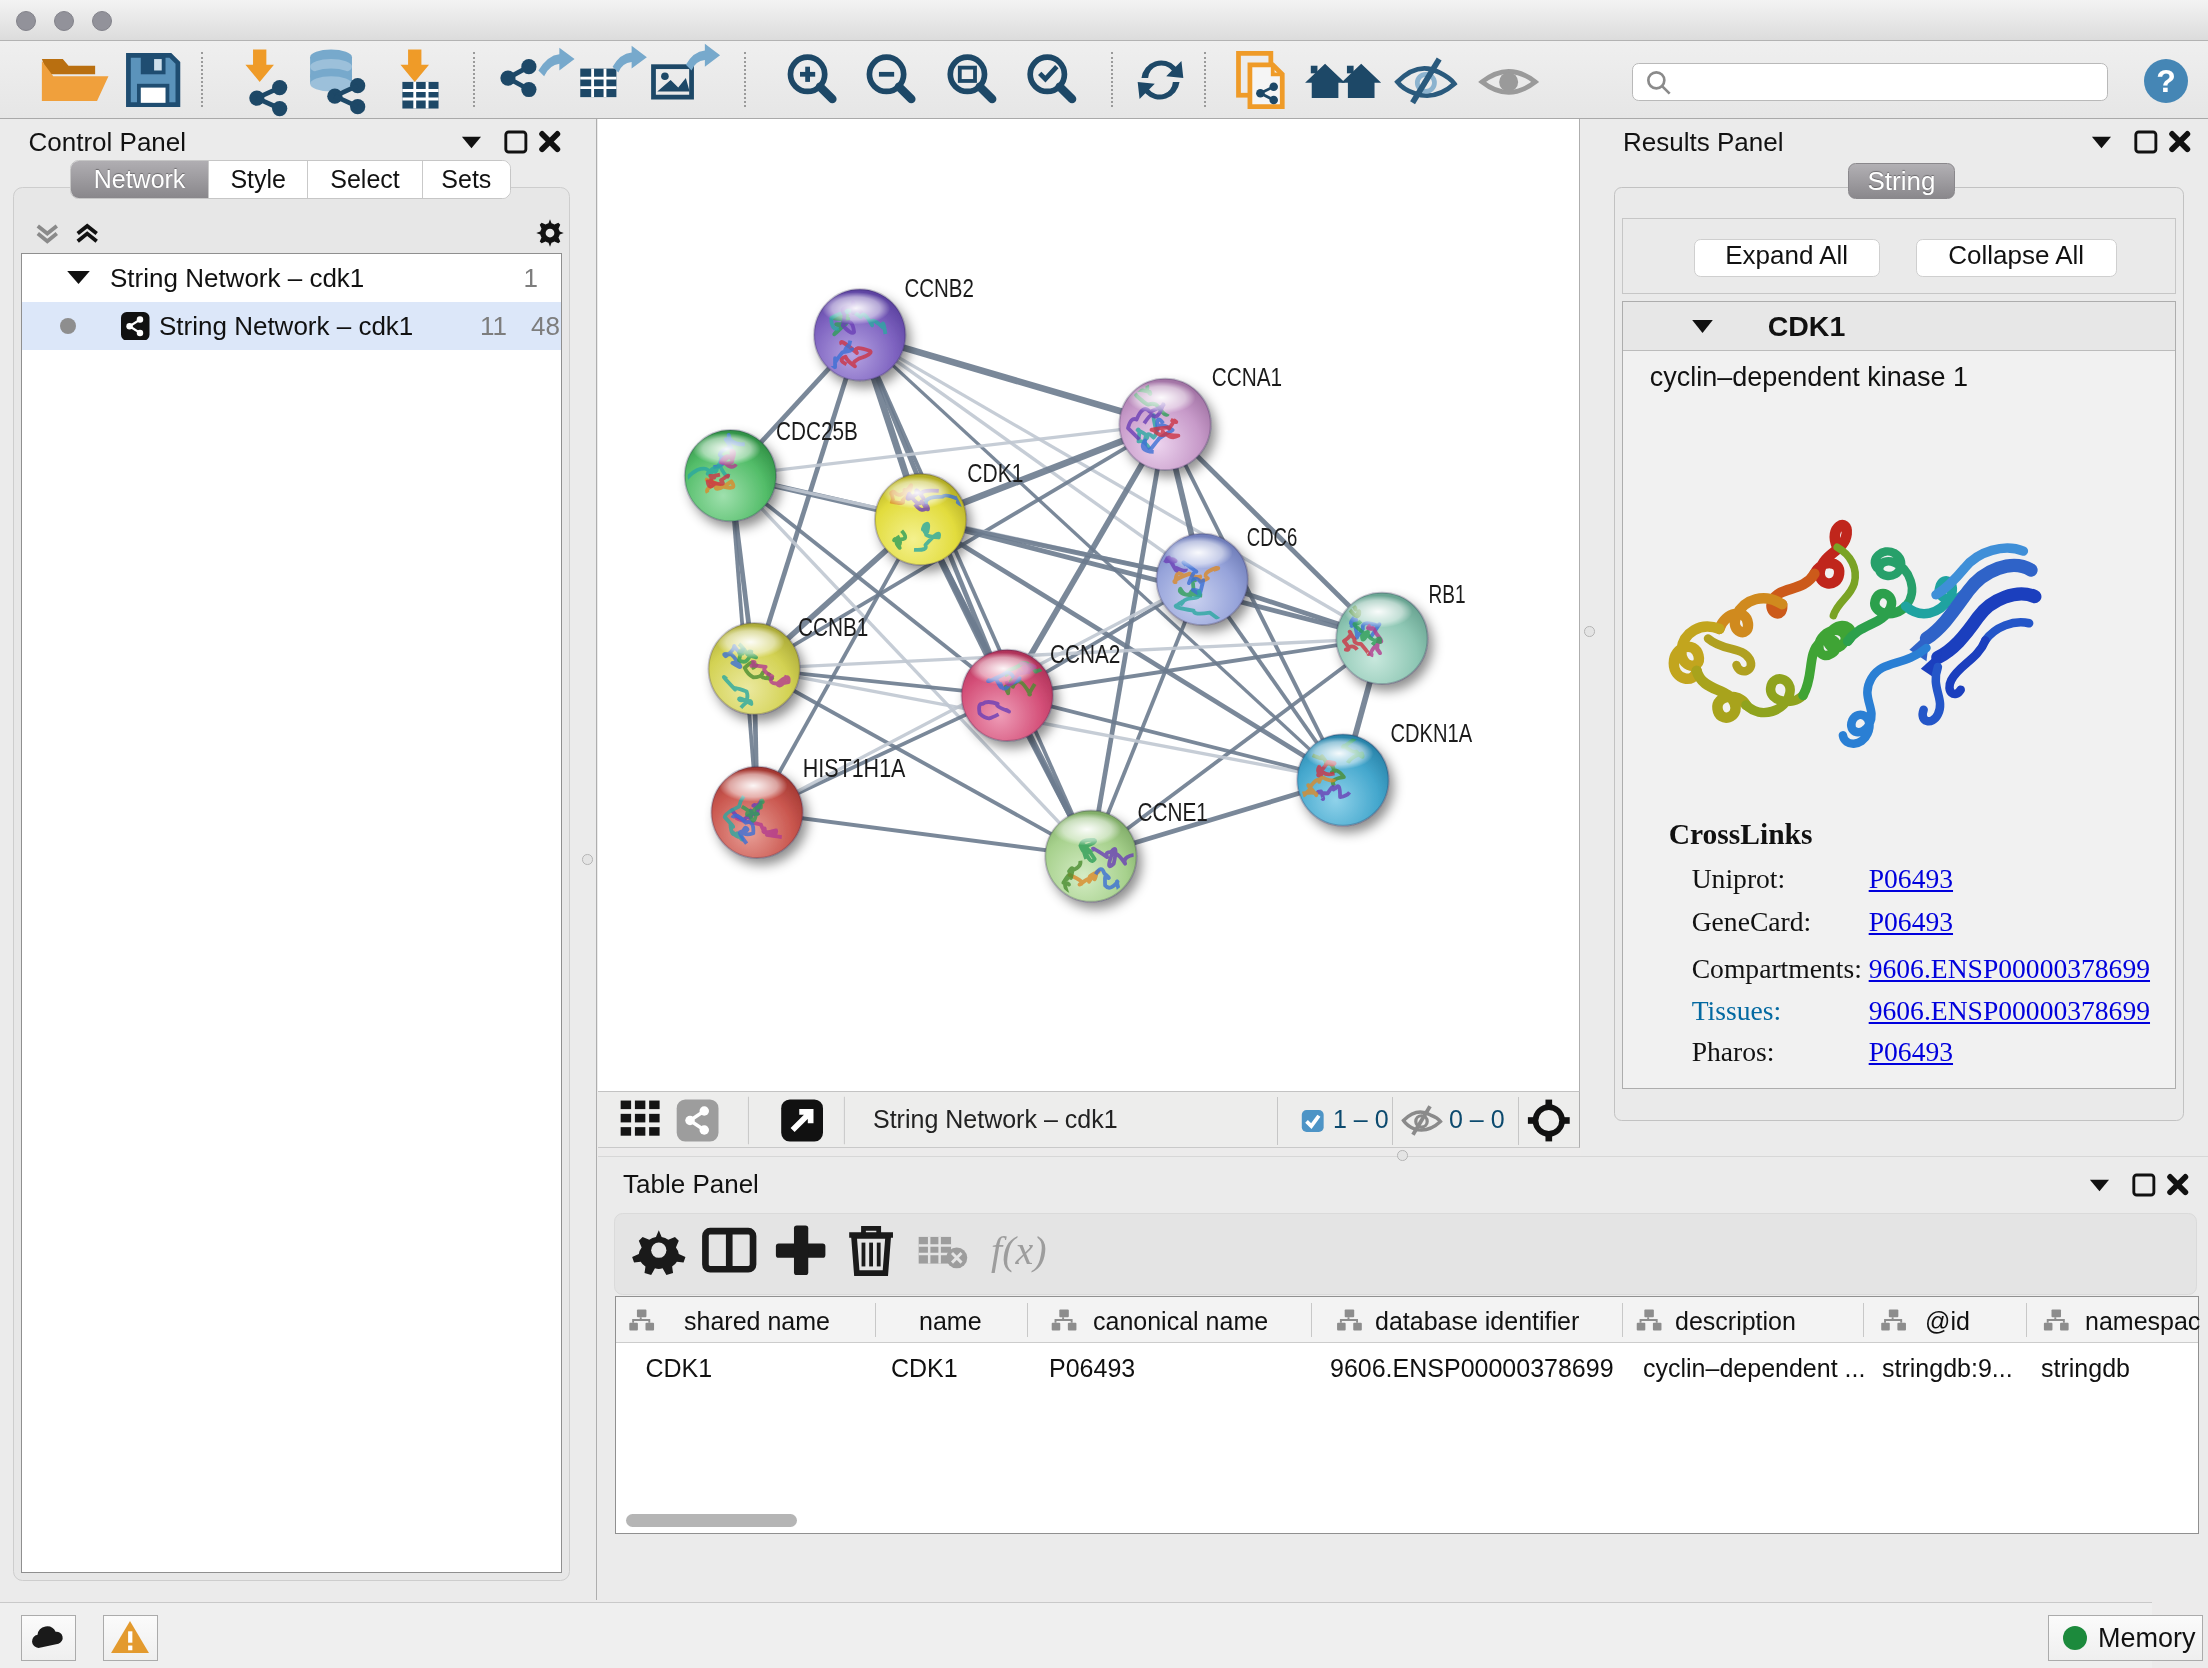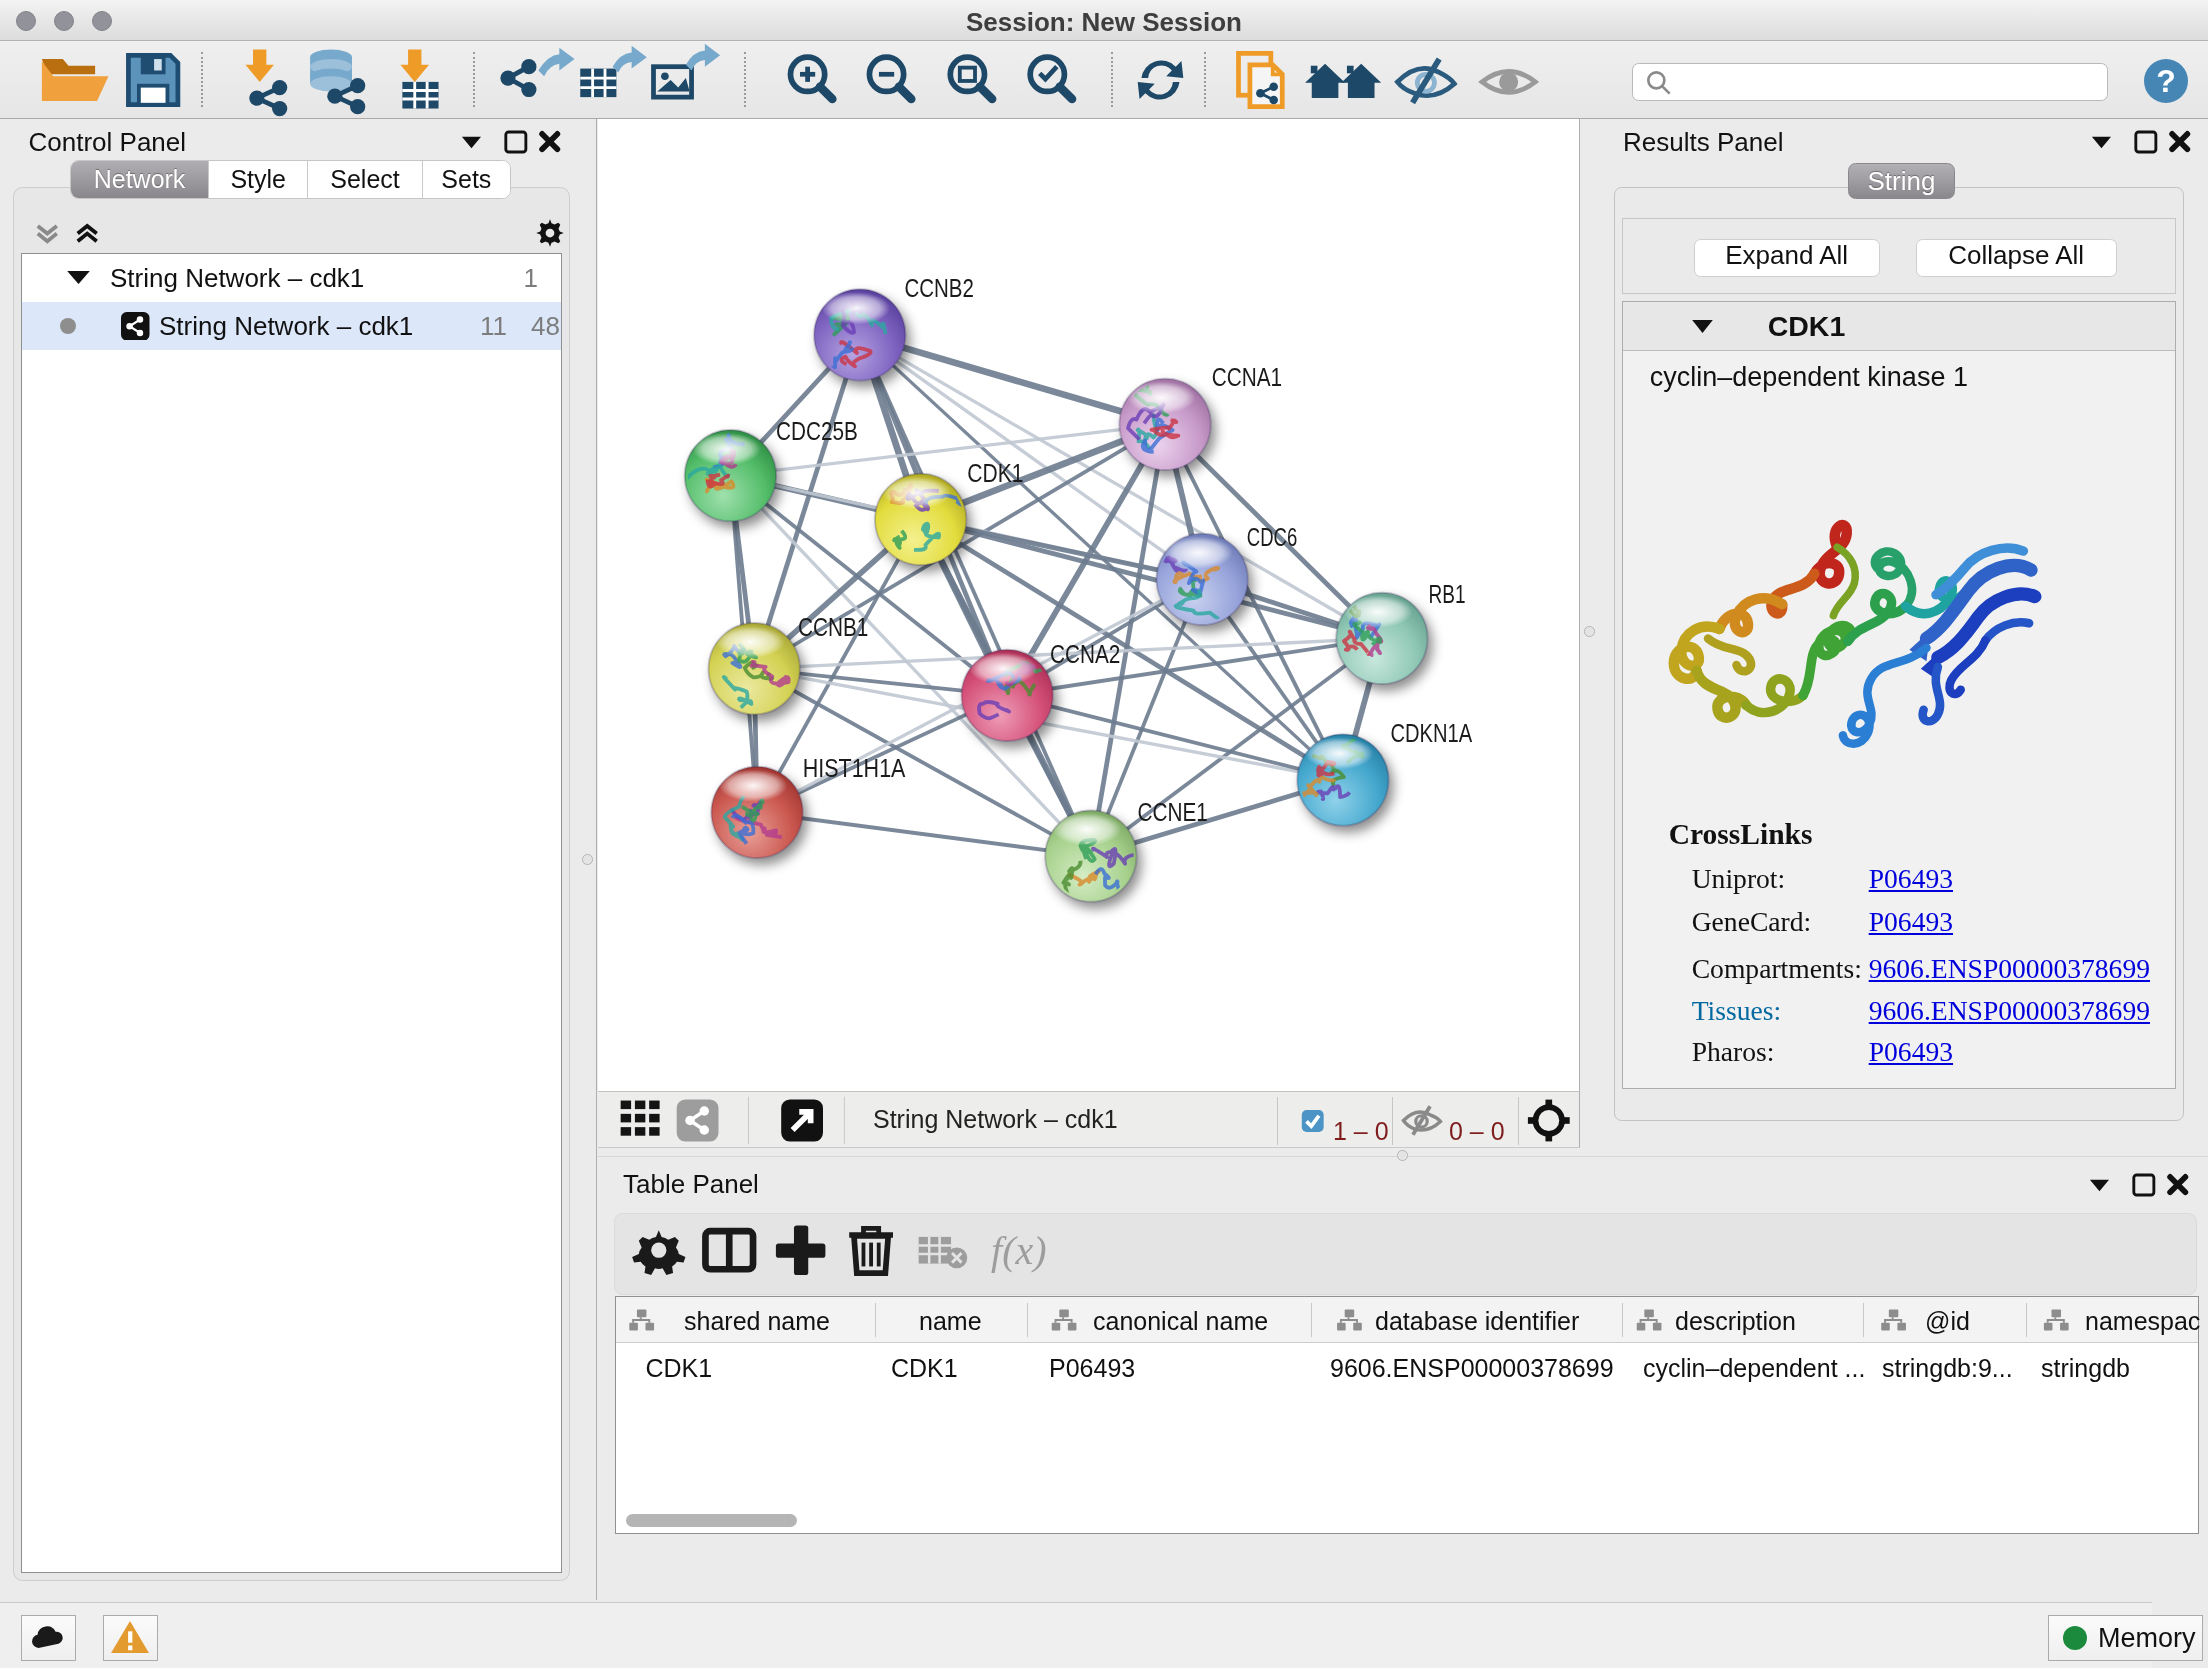--- a/index.html
+++ b/index.html
@@ -46,21 +46,21 @@
     background:#fff; border:1px solid #8f8f8f; }
   .lrow { position:relative; width:100%; height:48px; font-size:26px; color:#111; }
   .lrow.sel { background:#dce7f9; }
 
   
   #netview { left:598px; top:119px; width:982px; height:972px; background:#fff;
     border-right:1px solid #aeaeae;padding-left:34px; }
   #netbar { left:598px; top:1091px; width:982px; height:57px; background:#ededec;
     border-top:1px solid #c3c3c3; border-right:1px solid #aeaeae; border-bottom:1px solid #c9c9c9;}
   .nbtext { position:absolute; font-size:25px; color:#222; }
-  .nbgray { color:#7f1d1d;margin-top:12px; }
+  .nbgray { color:#0c4a6e; }
 
   
   #rpanel { left:1581px; top:119px; width:628px; height:1037px; background:#ebebeb; }
   #r-box { position:absolute; left:33px; top:68px; width:570px; height:934px;
     background:#eaeaea; border:1px solid #c2c2c2; border-radius:7.6px; }
   #stringtab { position:absolute; left:267px; top:44px; width:107px; height:36px;
     background:linear-gradient(#b2b0b4,#8a888c); border:1px solid #8a888c;
     border-radius:7.6px; color:#fff; font-size:26px; text-align:center; line-height:34px;
     text-shadow:0 -1px 1px rgba(0,0,0,.35); }
   #r-expbox { position:absolute; left:6.7px; top:29.5px; width:554px; height:76px;
@@ -105,21 +105,20 @@
   .handle { position:absolute; width:10.5px; height:10.5px; border-radius:50%;
     background:#e4e4e4; border:1px solid #b5b5b5; }
 </style>
 </head>
 <body>
 
 <div id="titlebar" class="abs">
   <div class="tlight" style="left:16px;"></div>
   <div class="tlight" style="left:54px;"></div>
   <div class="tlight" style="left:92px;"></div>
-  <div id="title">Session: New Session</div>
 </div>
 
 <div id="toolbar" class="abs">
   <svg id="tb-icons" width="1541" height="78" viewBox="0 0 1620 82" style="position:absolute;left:0;top:0;">
 
     <g transform="translate(78,41)">
       <path d="M-34,-22 L-12,-22 L-6,-15 L22,-15 L22,-6 L-28,-6 Z" fill="#b96f10"></path>
       <path d="M-34,-20 L-34,22 L24,22 L36,-4 L-22,-4 Z" fill="#f0a03c"></path>
     </g>
 

